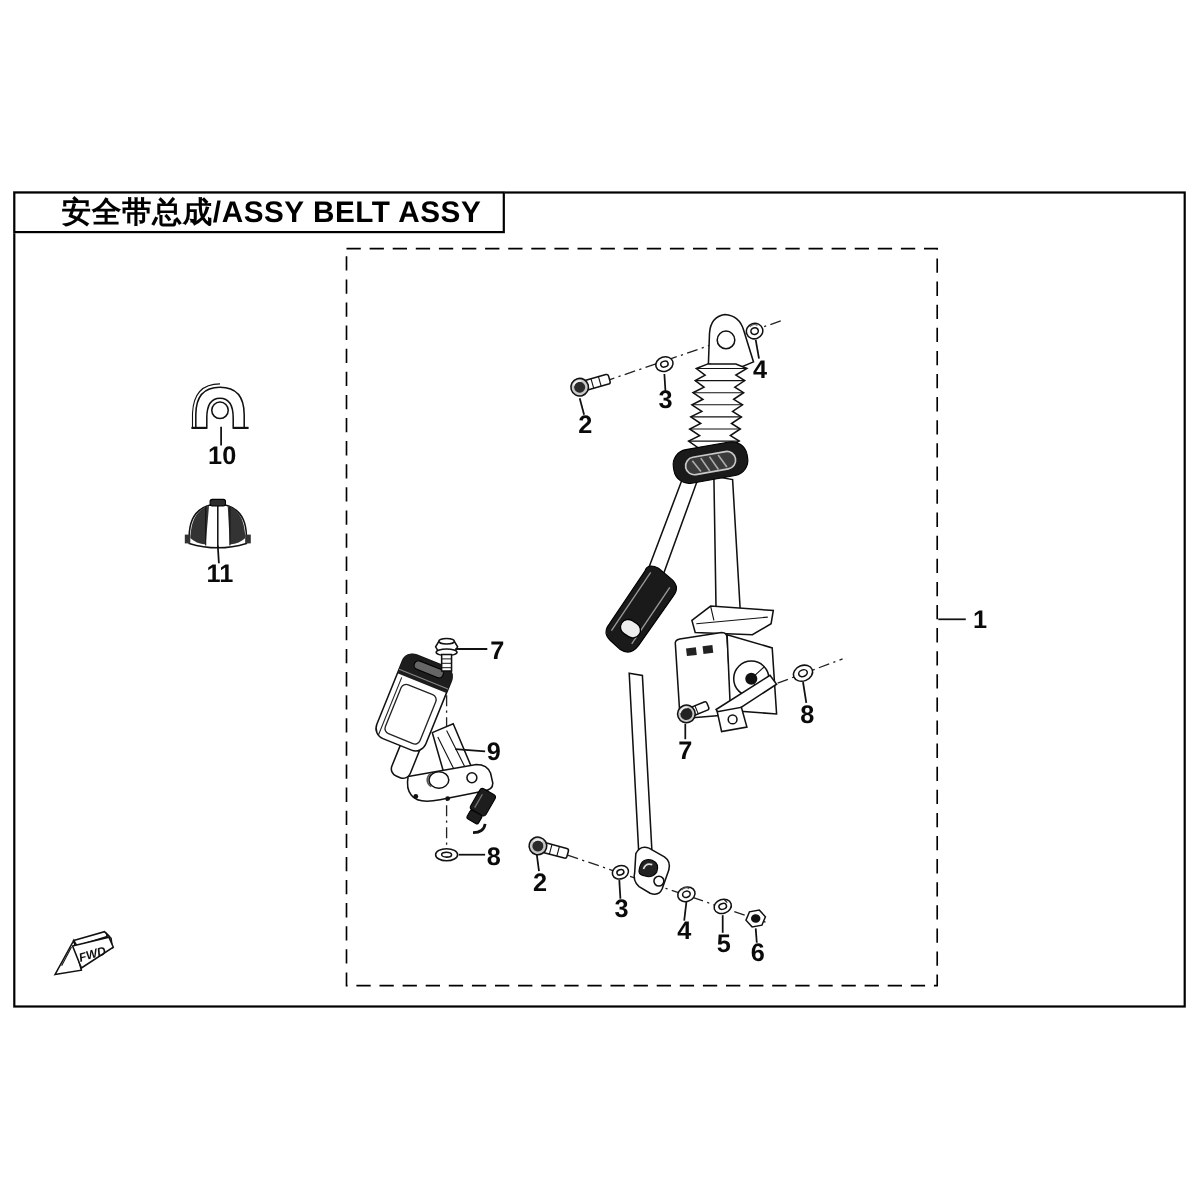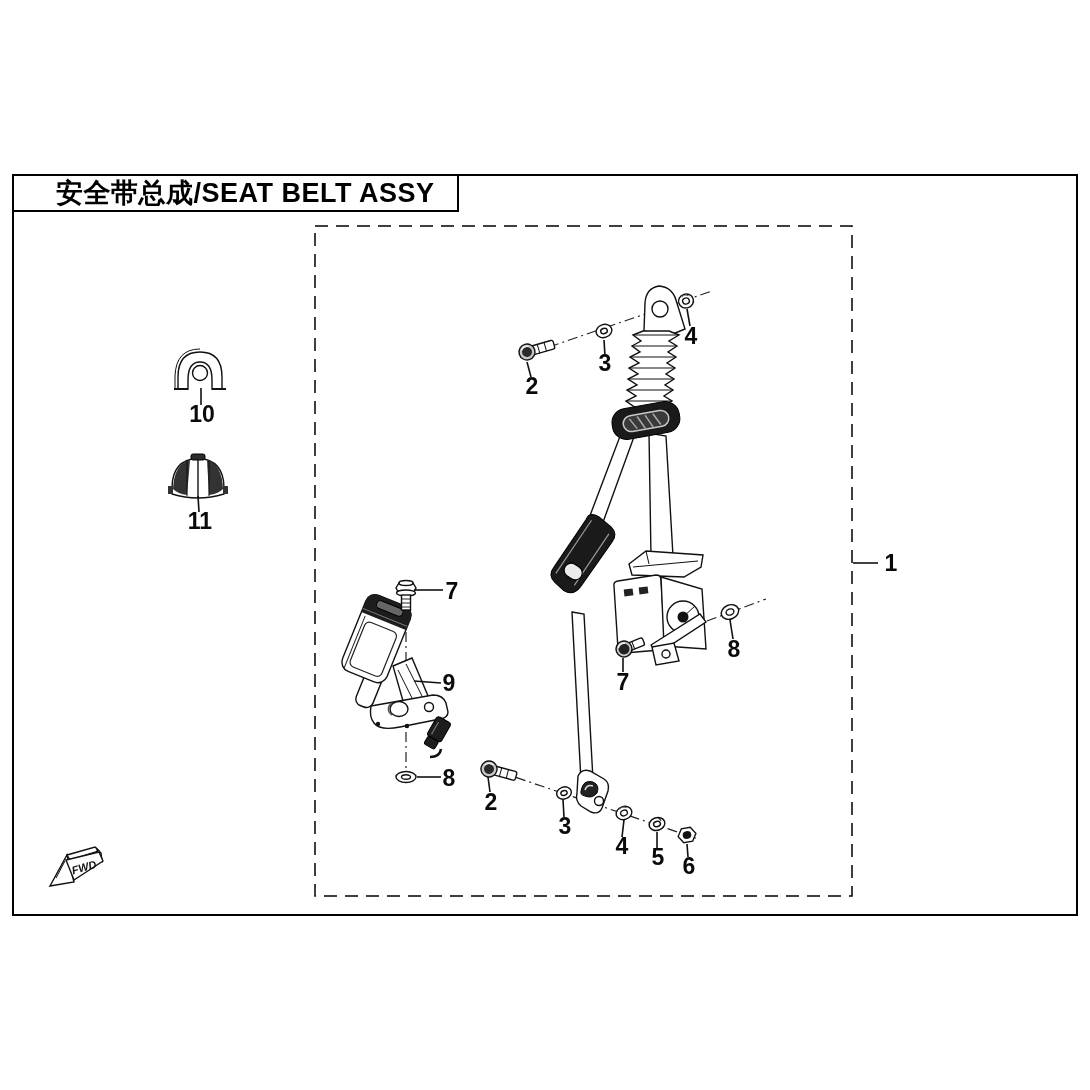--- a/index.html
+++ b/index.html
@@ -256,16 +256,16 @@
     <line x1="56" y1="878" x2="65" y2="861" stroke="#111" stroke-width="1"></line>
     <polygon class="wh" points="67,855 95,847 99,851 70,860"></polygon>
     <polygon class="wh" points="97,849 101,853 102,861 98,857"></polygon>
     <polygon class="wh" points="66,860 99,852 103,861 74,880"></polygon>
     <text class="fwdtxt" transform="translate(85,871) rotate(-16)">FWD</text>
   </g>
 
 </svg>
 
 <div class="title-box">
-  <span>安全带总成/SEAT BELT ASSY</span>
+  <span>安全带总成/ASSY BELT ASSY</span>
 </div>
 
 </div>
 
 </body></html>

